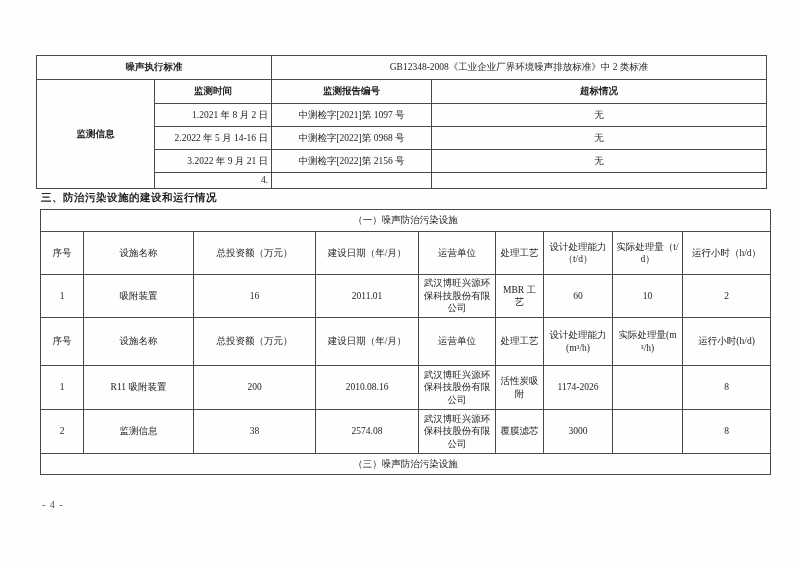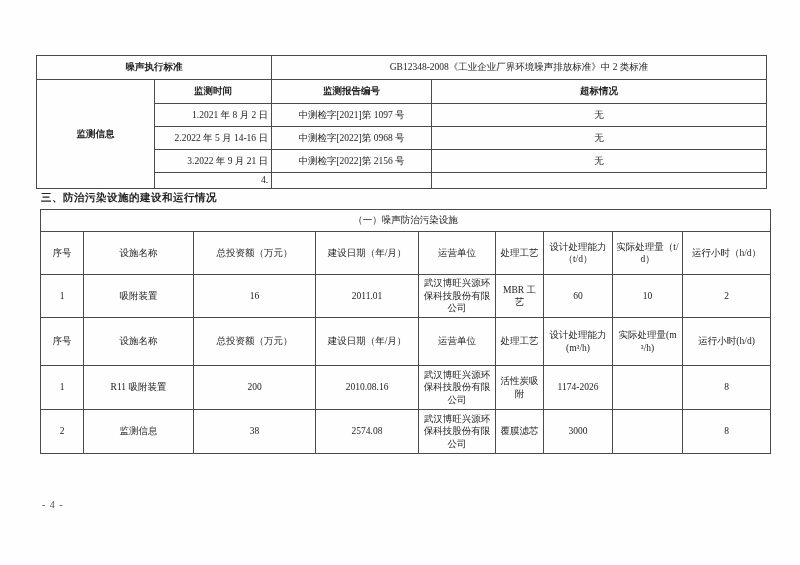--- a/index.html
+++ b/index.html
@@ -144,18 +144,21 @@
       <td>监测信息</td>
       <td>38</td>
       <td>2574.08</td>
       <td>武汉博旺兴源环保科技股份有限公司</td>
       <td>覆膜滤芯</td>
       <td>3000</td>
       <td></td>
       <td>8</td>
     </tr>
 
+    <tr class="r21">
+      <td colspan="9">（三）噪声防治污染设施</td>
+    </tr>
   </tbody>
     </table>
 
   <div class="pagenum">- 4 -</div>
 
 </div>
 
 </body></html>

